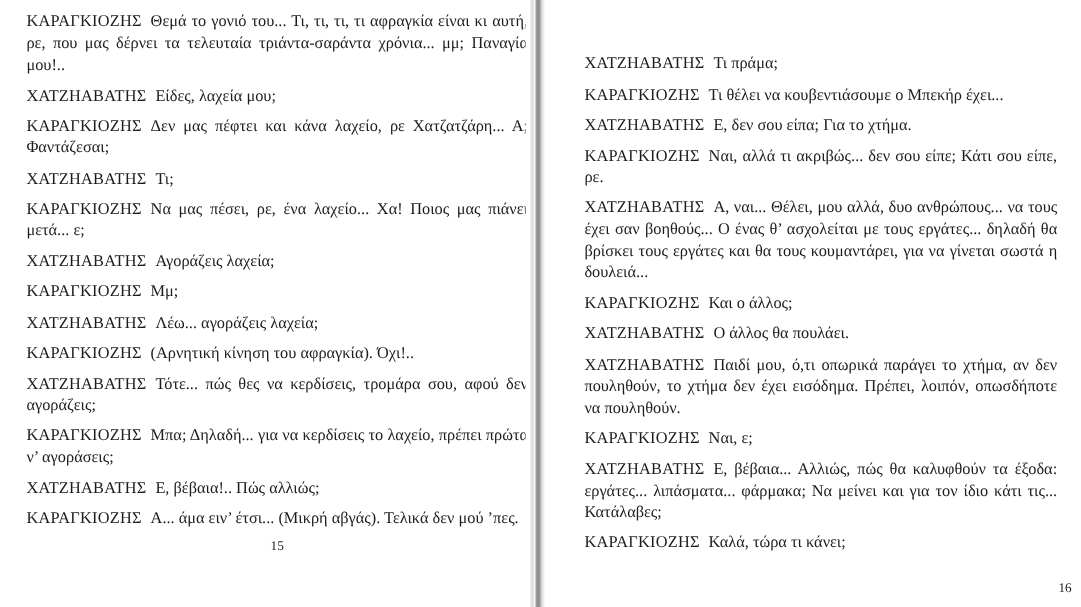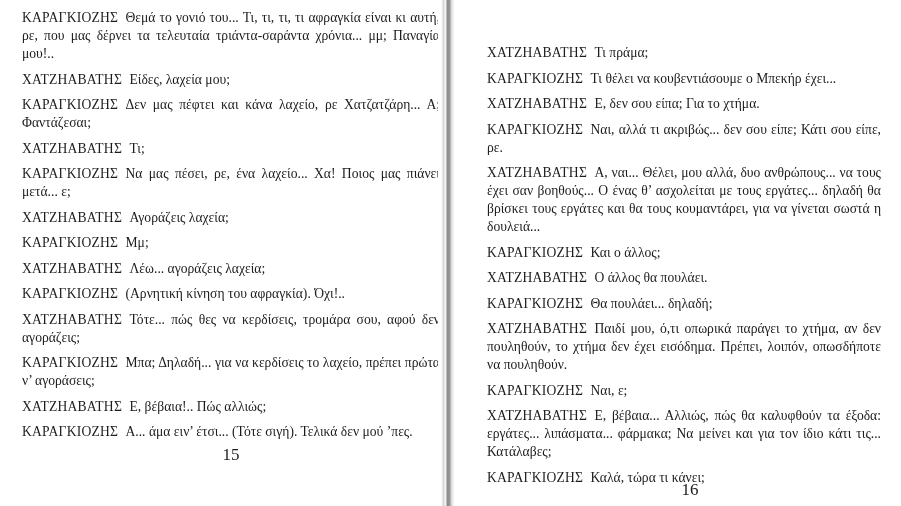--- a/index.html
+++ b/index.html
@@ -61,62 +61,61 @@
     letter-spacing: 0.2px;
     white-space: nowrap;
   }
   .page-number {
     position: absolute;
     top: 446px;
     left: 0;
     width: 100%;
     box-sizing: border-box;
     text-align: center;
-    font-size: 17px;
+    font-size: 11px;
     line-height: 18px;
   }
   .page-left .page-number { padding-left: 22px; padding-right: 10px; }
-  .page-right .page-number { padding-left: 37px; padding-right: 8px; }
+  .page-right .page-number { padding-left: 37px; padding-right: 8px; text-align: right; }
 </style>
 </head>
 <body>
 
 <div class="book">
 
   <div class="page page-left">
     <div class="page-text">
         <p class="para"><span class="speaker">ΚΑΡΑΓΚΙΟΖΗΣ</span><span class="dialogue">Θεμά το γονιό του... Τι, τι, τι, τι αφραγκία είναι κι αυτή, ρε, που μας δέρνει τα τελευταία τριάντα-σαράντα χρόνια... μμ; Παναγία μου!..</span></p>
         <p class="para"><span class="speaker">ΧΑΤΖΗΑΒΑΤΗΣ</span><span class="dialogue">Είδες, λαχεία μου;</span></p>
         <p class="para"><span class="speaker">ΚΑΡΑΓΚΙΟΖΗΣ</span><span class="dialogue">Δεν μας πέφτει και κάνα λαχείο, ρε Χατζατζάρη... Α; Φαντάζεσαι;</span></p>
         <p class="para"><span class="speaker">ΧΑΤΖΗΑΒΑΤΗΣ</span><span class="dialogue">Τι;</span></p>
         <p class="para"><span class="speaker">ΚΑΡΑΓΚΙΟΖΗΣ</span><span class="dialogue">Να μας πέσει, ρε, ένα λαχείο... Χα! Ποιος μας πιάνει μετά... ε;</span></p>
         <p class="para"><span class="speaker">ΧΑΤΖΗΑΒΑΤΗΣ</span><span class="dialogue">Αγοράζεις λαχεία;</span></p>
         <p class="para"><span class="speaker">ΚΑΡΑΓΚΙΟΖΗΣ</span><span class="dialogue">Μμ;</span></p>
         <p class="para"><span class="speaker">ΧΑΤΖΗΑΒΑΤΗΣ</span><span class="dialogue">Λέω... αγοράζεις λαχεία;</span></p>
         <p class="para"><span class="speaker">ΚΑΡΑΓΚΙΟΖΗΣ</span><span class="dialogue">(Αρνητική κίνηση του αφραγκία). Όχι!..</span></p>
         <p class="para"><span class="speaker">ΧΑΤΖΗΑΒΑΤΗΣ</span><span class="dialogue">Τότε... πώς θες να κερδίσεις, τρομάρα σου, αφού δεν αγοράζεις;</span></p>
         <p class="para"><span class="speaker">ΚΑΡΑΓΚΙΟΖΗΣ</span><span class="dialogue">Μπα; Δηλαδή... για να κερδίσεις το λαχείο, πρέπει πρώτα ν’ αγοράσεις;</span></p>
         <p class="para"><span class="speaker">ΧΑΤΖΗΑΒΑΤΗΣ</span><span class="dialogue">Ε, βέβαια!.. Πώς αλλιώς;</span></p>
-        <p class="para"><span class="speaker">ΚΑΡΑΓΚΙΟΖΗΣ</span><span class="dialogue">Α... άμα ειν’ έτσι... (Τότε σιγή). Τελικά δεν μού ’πες.</span></p>
+        <p class="para"><span class="speaker">ΚΑΡΑΓΚΙΟΖΗΣ</span><span class="dialogue">Α... άμα ειν’ έτσι... (Μικρή αβγάς). Τελικά δεν μού ’πες.</span></p>
       </div>
     <div class="page-number">15</div>
   </div>
 
   <div class="gutter"></div>
 
   <div class="page page-right">
     <div class="page-text">
         <p class="para"><span class="speaker">ΧΑΤΖΗΑΒΑΤΗΣ</span><span class="dialogue">Τι πράμα;</span></p>
         <p class="para"><span class="speaker">ΚΑΡΑΓΚΙΟΖΗΣ</span><span class="dialogue">Τι θέλει να κουβεντιάσουμε ο Μπεκήρ έχει...</span></p>
         <p class="para"><span class="speaker">ΧΑΤΖΗΑΒΑΤΗΣ</span><span class="dialogue">Ε, δεν σου είπα; Για το χτήμα.</span></p>
         <p class="para"><span class="speaker">ΚΑΡΑΓΚΙΟΖΗΣ</span><span class="dialogue">Ναι, αλλά τι ακριβώς... δεν σου είπε; Κάτι σου είπε, ρε.</span></p>
         <p class="para"><span class="speaker">ΧΑΤΖΗΑΒΑΤΗΣ</span><span class="dialogue">Α, ναι... Θέλει, μου αλλά, δυο ανθρώπους... να τους έχει σαν βοηθούς... Ο ένας θ’ ασχολείται με τους εργάτες... δηλαδή θα βρίσκει τους εργάτες και θα τους κουμαντάρει, για να γίνεται σωστά η δουλειά...</span></p>
         <p class="para"><span class="speaker">ΚΑΡΑΓΚΙΟΖΗΣ</span><span class="dialogue">Και ο άλλος;</span></p>
         <p class="para"><span class="speaker">ΧΑΤΖΗΑΒΑΤΗΣ</span><span class="dialogue">Ο άλλος θα πουλάει.</span></p>
-        <p class="para"><span class="speaker">ΚΑΡΑΓΚΙΟΖΗΣ</span><span class="dialogue">Θα πουλάει... δηλαδή;</span></p>
         <p class="para"><span class="speaker">ΧΑΤΖΗΑΒΑΤΗΣ</span><span class="dialogue">Παιδί μου, ό,τι οπωρικά παράγει το χτήμα, αν δεν πουληθούν, το χτήμα δεν έχει εισόδημα. Πρέπει, λοιπόν, οπωσδήποτε να πουληθούν.</span></p>
         <p class="para"><span class="speaker">ΚΑΡΑΓΚΙΟΖΗΣ</span><span class="dialogue">Ναι, ε;</span></p>
         <p class="para"><span class="speaker">ΧΑΤΖΗΑΒΑΤΗΣ</span><span class="dialogue">Ε, βέβαια... Αλλιώς, πώς θα καλυφθούν τα έξοδα: εργάτες... λιπάσματα... φάρμακα; Να μείνει και για τον ίδιο κάτι τις... Κατάλαβες;</span></p>
         <p class="para"><span class="speaker">ΚΑΡΑΓΚΙΟΖΗΣ</span><span class="dialogue">Καλά, τώρα τι κάνει;</span></p>
       </div>
     <div class="page-number">16</div>
   </div>
 
 </div>
 

